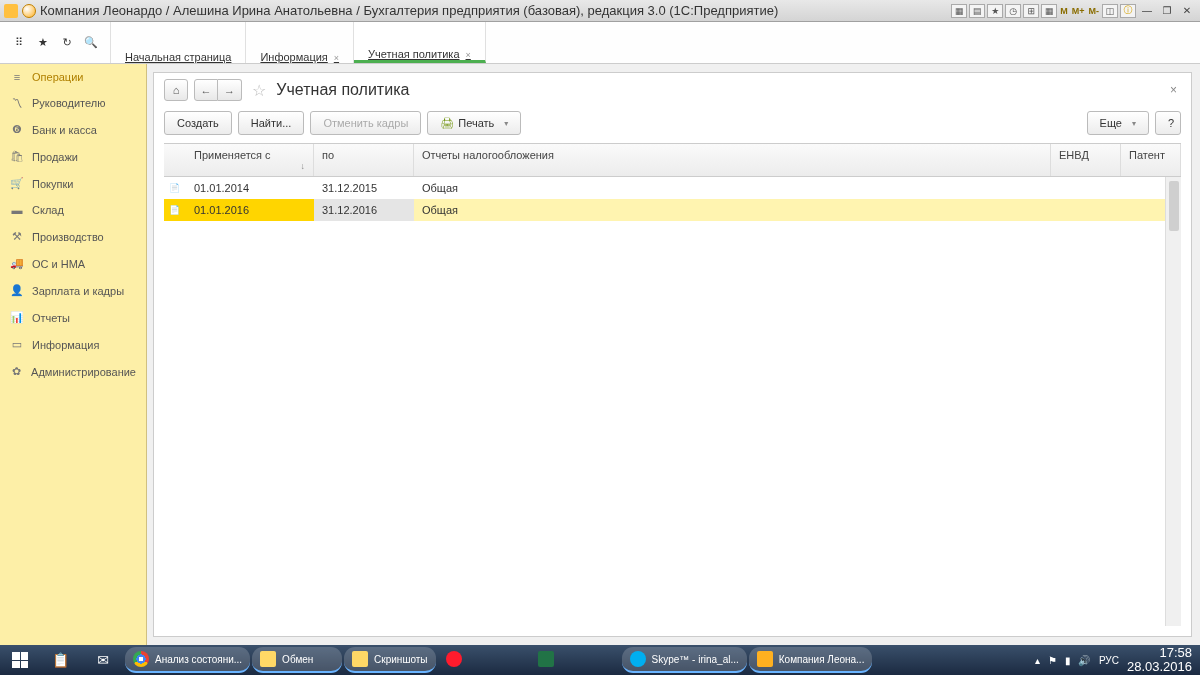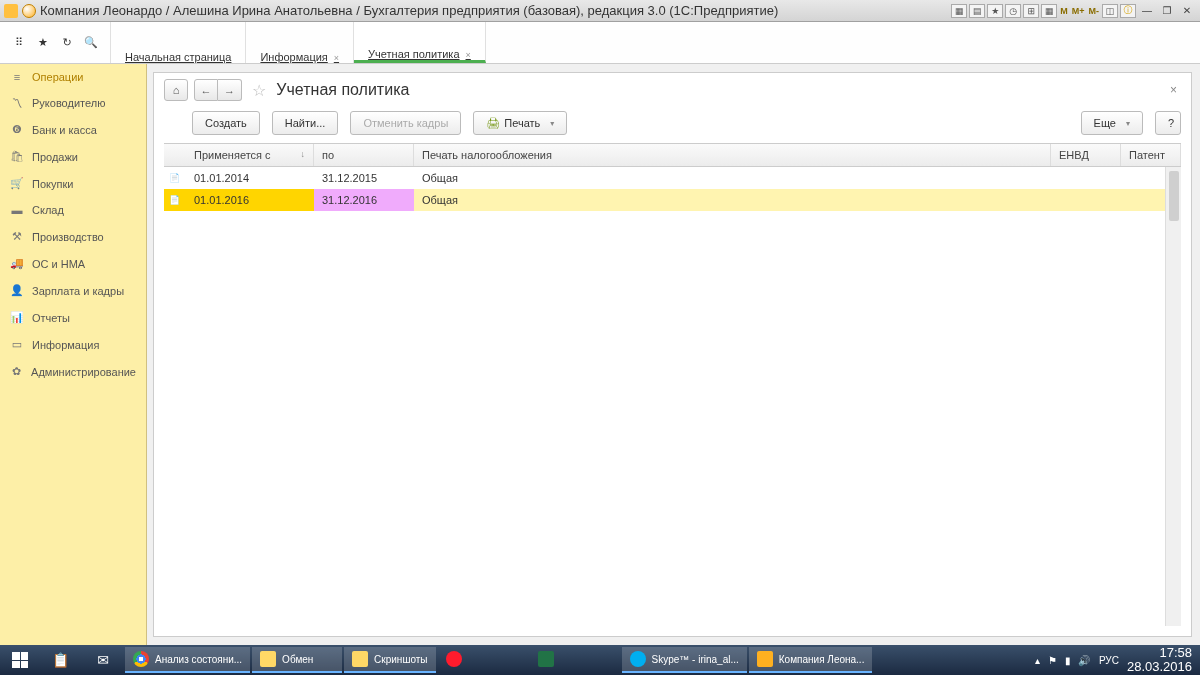--- a/index.html
+++ b/index.html
@@ -32,48 +32,48 @@
 .content-card { flex: 1; background: #fff; border: 1px solid #ccc; display: flex; flex-direction: column; }
 .crd-head { display: flex; align-items: center; gap: 6px; padding: 6px 10px; }
 .nav-btn { width: 24px; height: 22px; border: 1px solid #bbb; background: linear-gradient(#fff,#e8e8e8); border-radius: 3px; display: flex; align-items: center; justify-content: center; font-size: 11px; color: #555; cursor:pointer;}
 .nav-grp{display:flex;}
 .nav-grp .nav-btn:first-child{border-radius:3px 0 0 3px;}
 .nav-grp .nav-btn:last-child{border-radius:0 3px 3px 0;border-left:none;}
 .star-ic { color: #bbb; font-size: 16px; margin: 0 4px; }
 .page-title { font-size: 16px; color: #333; }
 .close-x { margin-left: auto; color: #888; font-size: 12px; cursor: pointer; padding:0 4px;}
 
-.toolbar { display: flex; align-items: flex-start; gap: 12px; padding: 4px 10px 8px; margin-left: 28px; }
+.toolbar { display: flex; align-items: flex-start; gap: 6px; padding: 4px 10px 8px; }
 .btn { height: 24px; padding: 0 12px; border: 1px solid #bbb; background: linear-gradient(#fff,#ececec); border-radius: 3px; font-size: 11px; color: #333; cursor: pointer; display: flex; align-items: center; gap:4px;}
 .btn.disabled { color: #aaa; }
 .btn.split::after{content:"▾";color:#888;font-size:8px;margin-left:6px;}
 .btn .pic{color:#6a8f00;}
 .toolbar-spacer { flex: 1; }
 .help-btn { width: 26px; }
 
 .grid { flex: 1; display: flex; flex-direction: column; border-top: 1px solid #ccc; margin:0 10px 10px;}
 .grid-head { display: flex; background: linear-gradient(#fafafa,#ececec); border-bottom: 1px solid #ccc; }
-.gh { padding: 5px 8px; font-size: 11px; color: #444; border-right: 1px solid #ddd; display: flex; align-items: flex-start; }
+.gh { padding: 5px 8px; font-size: 11px; color: #444; border-right: 1px solid #ddd; display: flex; align-items: flex-start; flex-direction: column; }
 .gh .sort{margin-left:auto;color:#888;font-size:9px;}
 .c1 { width: 150px; padding-left:30px;} .c2 { width: 100px; } .c3 { flex: 1; } .c4 { width: 70px; } .c5 { width: 60px; }
 .grid-body { flex: 1; position: relative; overflow:hidden;}
 .row { display: flex; align-items: center; height: 22px; font-size: 11px; color: #333; }
 .row.selected { background: #FFD500; }
 .cell { padding: 0 8px; height:22px; display:flex; align-items:center;}
 .row-ic { width: 22px; display: flex; align-items: center; justify-content: center; color: #5090c0; font-size:9px;}
 .scrollbar{position:absolute;right:0;top:0;bottom:0;width:16px;background:#f0f0f0;border-left:1px solid #ddd;}
 .scroll-thumb{position:absolute;right:2px;top:4px;width:10px;height:50px;background:#cfcfcf;border-radius:2px;}
 
 .taskbar { position: fixed; bottom: 0; left: 0; right: 0; height: 30px; background: linear-gradient(#3a506b,#1b2a41); display: flex; align-items: center; }
 .start { width: 40px; height: 30px; display: flex; align-items: center; justify-content: center; }
 .start-ic{width:16px;height:16px;display:grid;grid-template-columns:1fr 1fr;grid-template-rows:1fr 1fr;gap:1px;}
 .start-ic div{background:#fff;}
 .task-ic { width: 42px; height: 30px; display: flex; align-items: center; justify-content: center; color: #fff; font-size: 14px; }
 .task-item { height: 26px; padding: 0 8px; margin: 0 1px; display: flex; align-items: center; gap: 6px; font-size: 10px; color: #fff; min-width: 90px; border-bottom:2px solid transparent;}
-.task-item.active { background: rgba(255,255,255,.18); border-bottom:2px solid #6ab4ff;}
+.task-item.active { background: rgba(255,255,255,.18); border-bottom:2px solid #6ab4ff;border-radius:11px;}
 .task-item .ti-ic { width: 16px; height: 16px; background: #f0c040; border-radius: 2px; }
 .task-item.chrome .ti-ic{background:radial-gradient(circle at center,#fff 20%,#4285F4 22% 40%,transparent 41%),conic-gradient(#EA4335 0 120deg,#FBBC05 120deg 240deg,#34A853 240deg);border-radius:50%;}
 .task-item.folder .ti-ic{background:#FFD866;}
 .task-item.opera .ti-ic{background:#FF1B2D;border-radius:50%;}
 .task-item.excel .ti-ic{background:#217346;}
 .task-item.skype .ti-ic{background:#00AFF0;border-radius:50%;}
 .task-item.onec .ti-ic{background:#FFB020;}
 .tray { margin-left: auto; display: flex; align-items: center; gap: 8px; padding: 0 8px; color: #fff; font-size: 10px; }
 .tray-clock { text-align: right; line-height: 1.1; font-size: 13px; }
 </style>
@@ -201,37 +201,37 @@
         <button class="btn help-btn">?</button>
       </div>
 
       <div class="grid">
         <div class="grid-head">
           <div class="gh c1">
               <span>Применяется с</span>
               <span class="sort">↓</span>
             </div>
           <div class="gh c2">по</div>
-          <div class="gh c3">Печать налогообложения</div>
+          <div class="gh c3">Отчеты налогообложения</div>
           <div class="gh c4">ЕНВД</div>
           <div class="gh c5">Патент</div>
         </div>
         <div class="grid-body">
           <div class="row">
             <div class="row-ic">📄</div>
             <div class="cell" style="width:128px">01.01.2014</div>
             <div class="cell c2">31.12.2015</div>
             <div class="cell c3">Общая</div>
             <div class="cell c4"></div>
             <div class="cell c5"></div>
           </div>
           <div class="row selected">
             <div class="row-ic">📄</div>
             <div class="cell" style="width:128px">01.01.2016</div>
-            <div class="cell c2" style="background:#f0abfc">31.12.2016</div>
+            <div class="cell c2" style="background:#e5e5e5">31.12.2016</div>
             <div class="cell c3" style="background:#FFF4B0">Общая</div>
             <div class="cell c4" style="background:#FFF4B0"></div>
             <div class="cell c5" style="background:#FFF4B0"></div>
           </div>
           <div class="scrollbar">
               <div class="scroll-thumb"></div>
             </div>
         </div>
       </div>
     </div>

